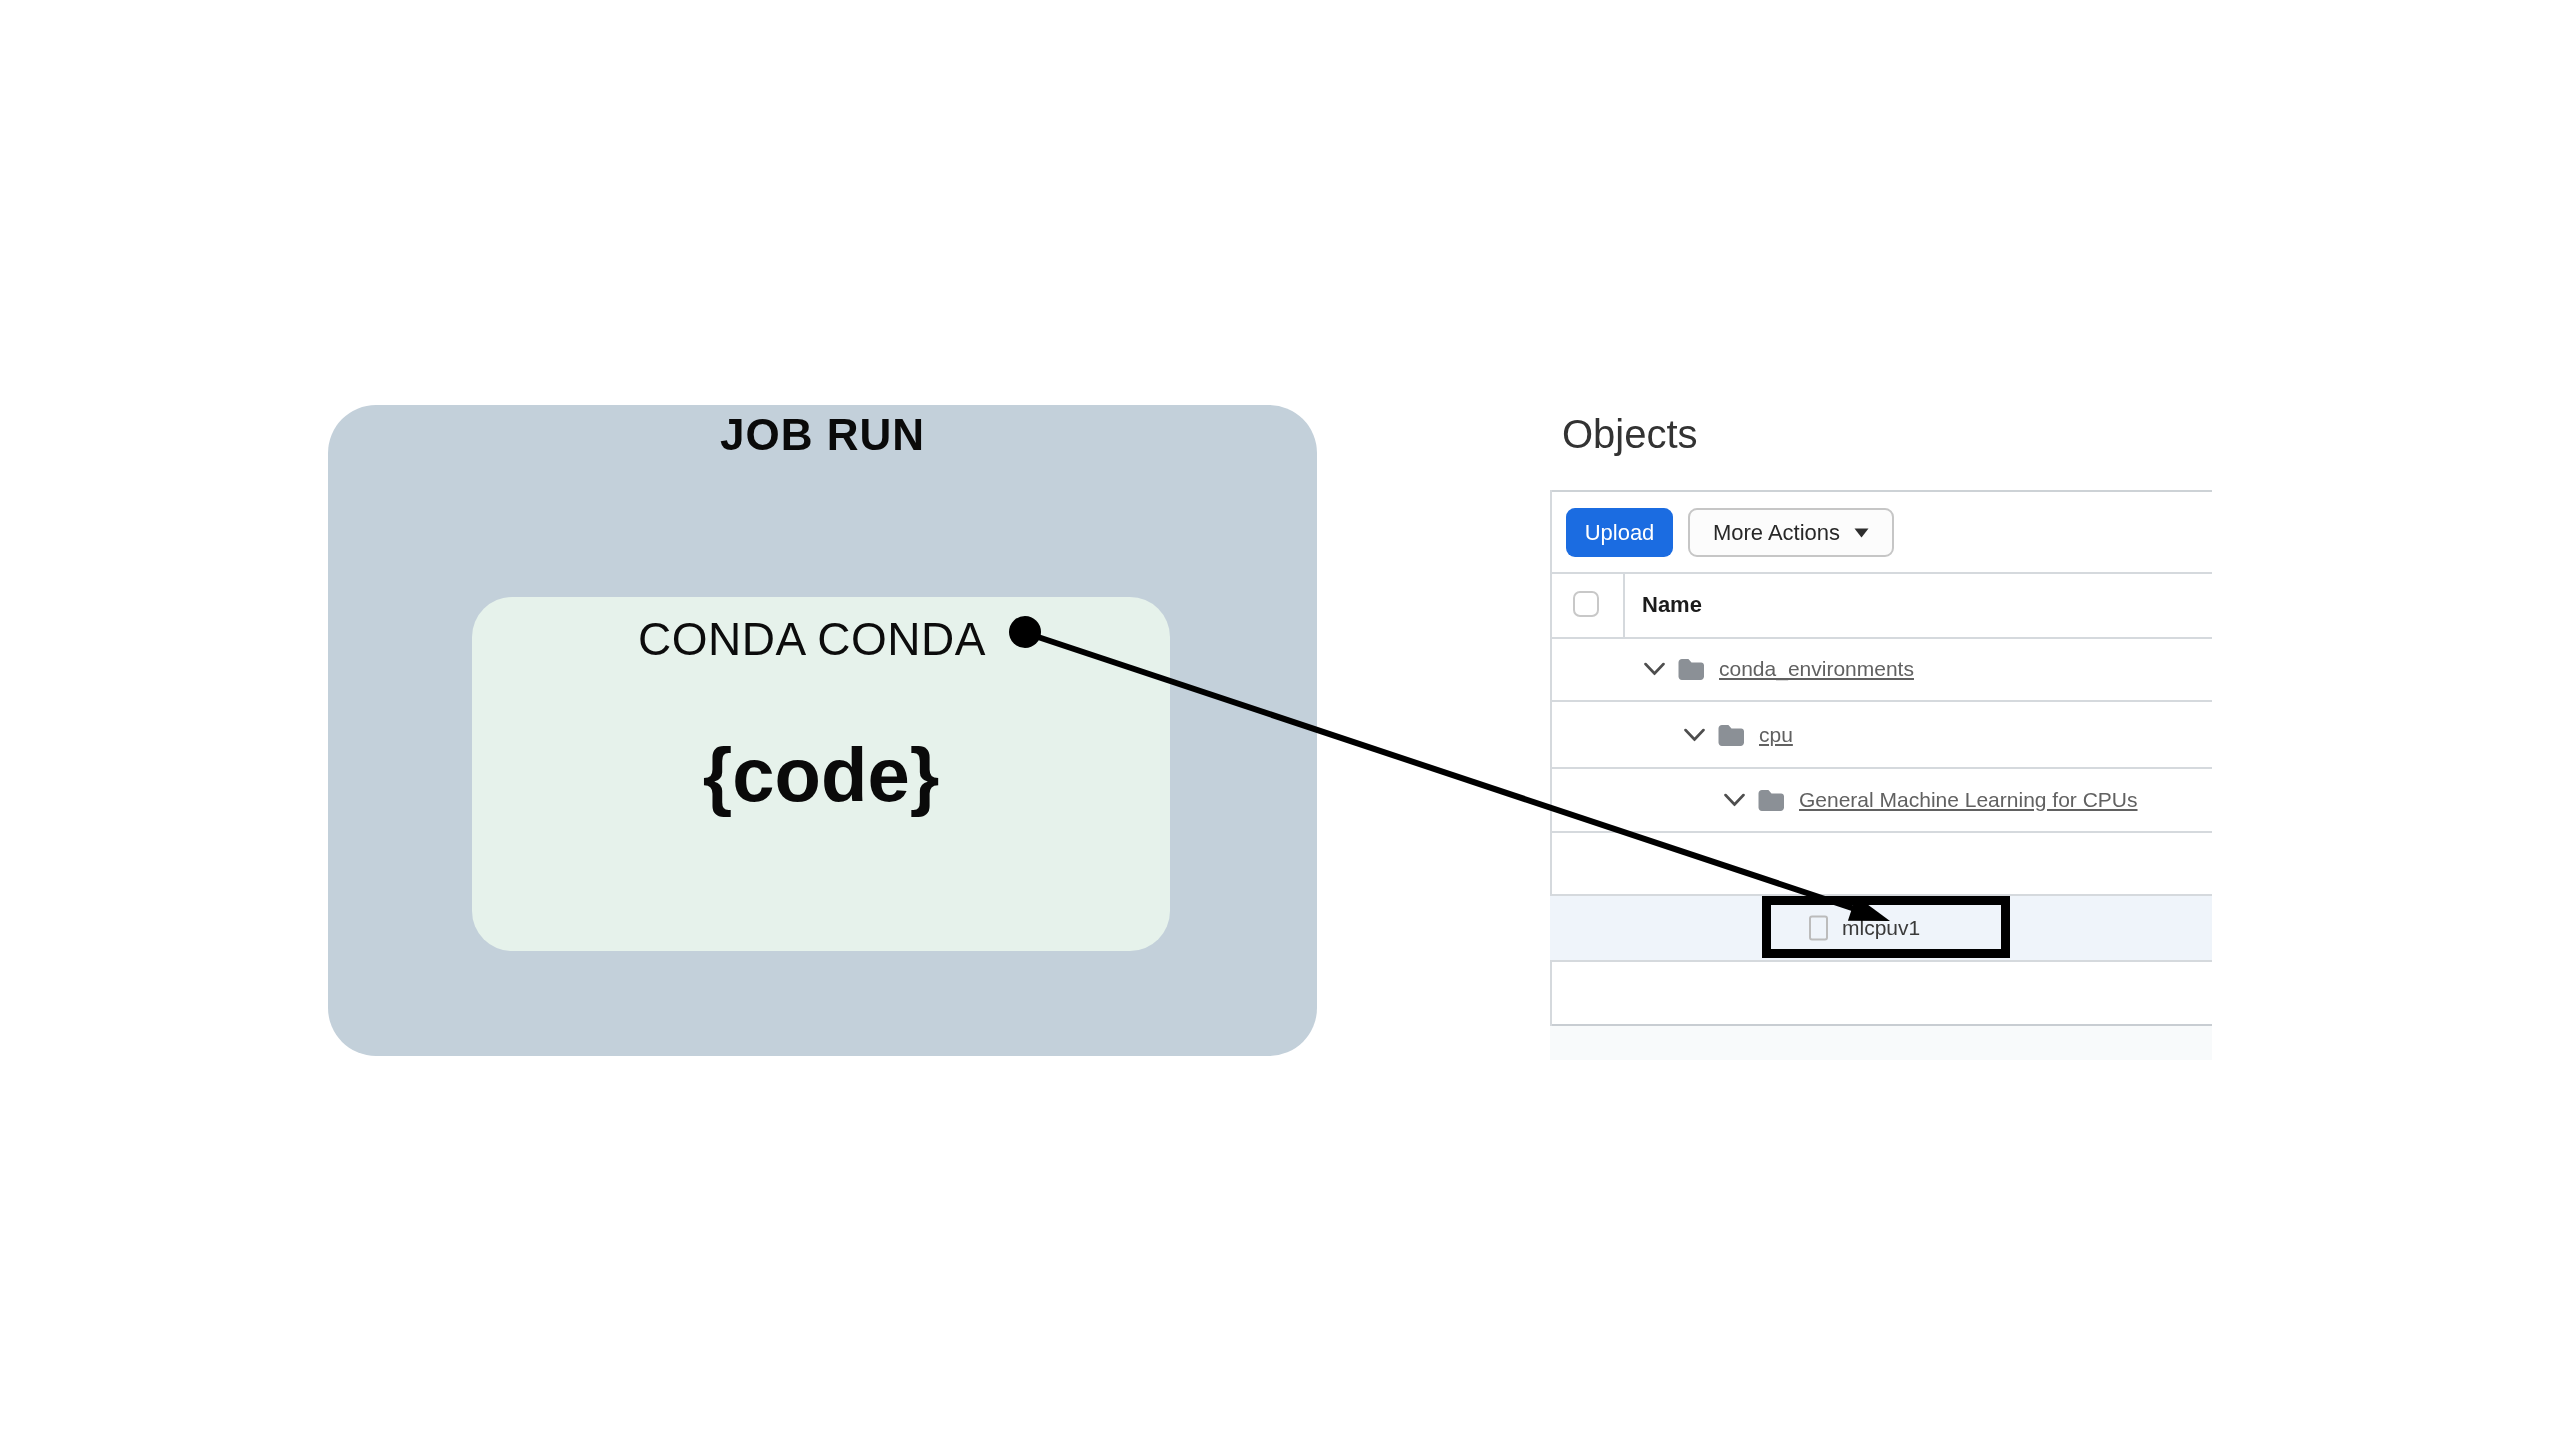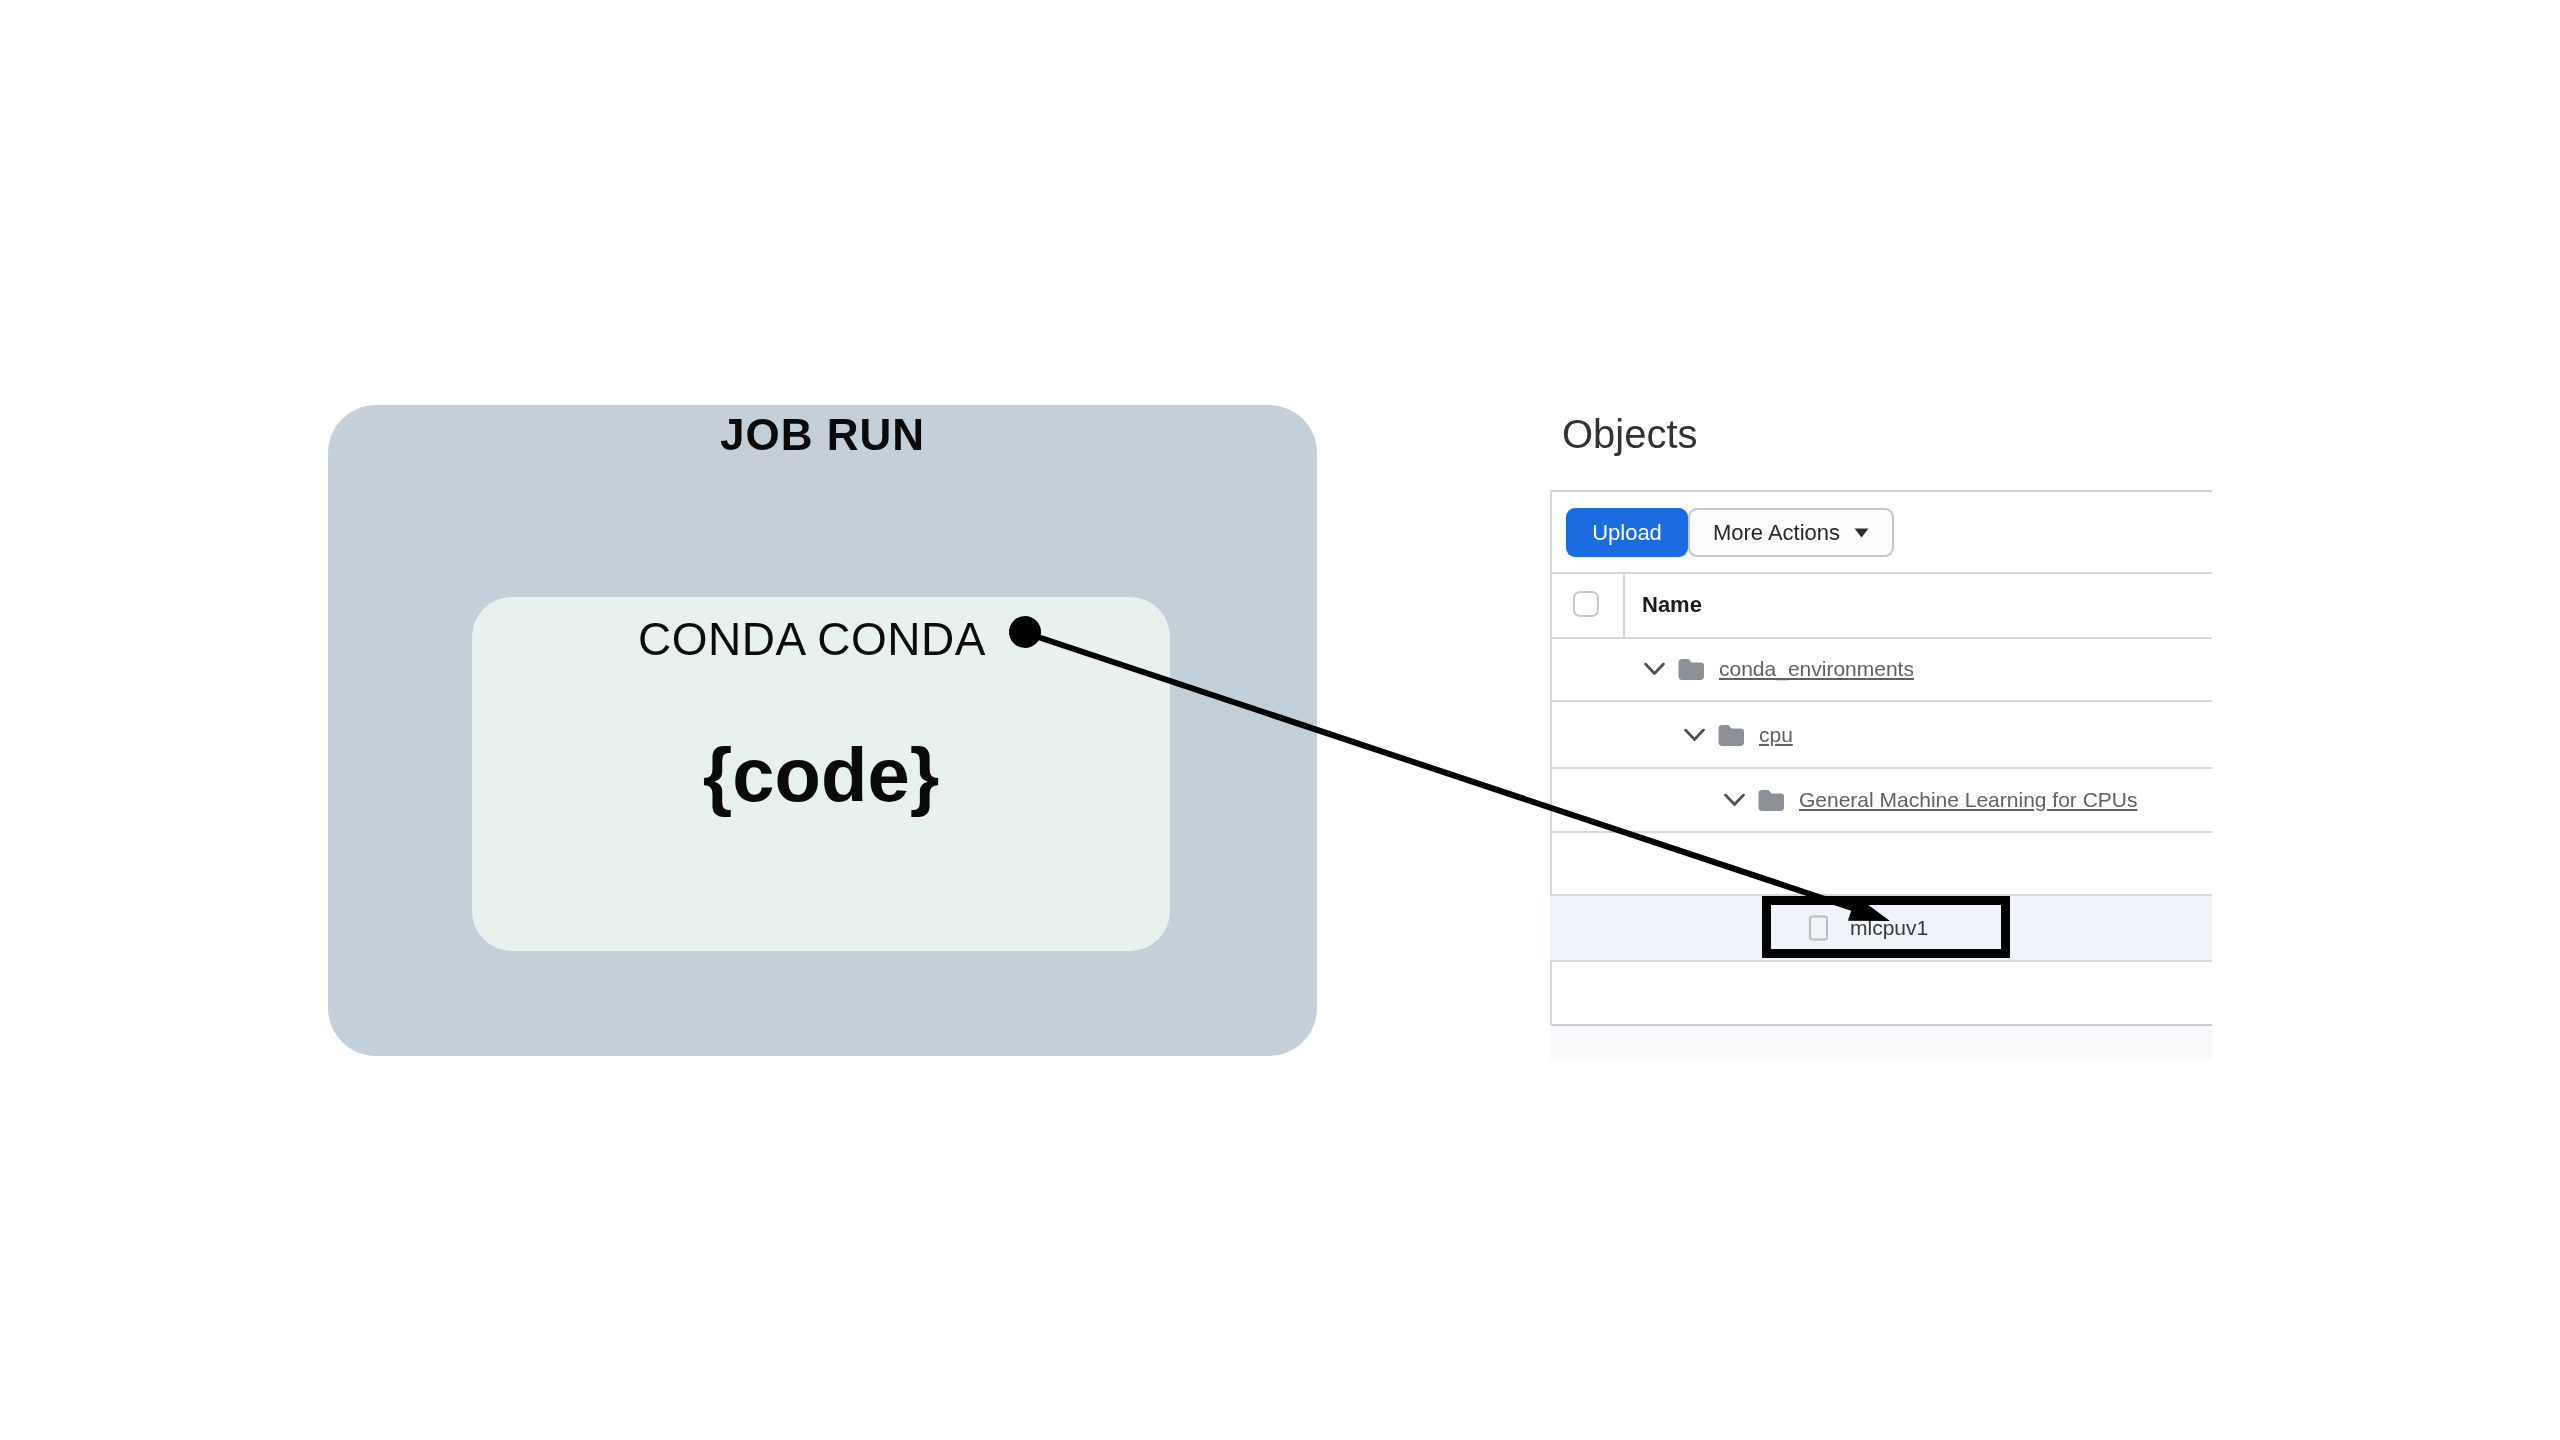--- a/index.html
+++ b/index.html
@@ -31,21 +31,21 @@
   .l-r1 { left:1550px; top:700px; width:662px; }
   .l-r2 { left:1550px; top:767px; width:662px; }
   .l-r3 { left:1550px; top:831px; width:662px; }
   .l-r4 { left:1550px; top:894px; width:662px; }
   .l-r5 { left:1550px; top:960px; width:662px; }
   .l-bottom { left:1550px; top:1024px; width:662px; background:#c8cdd2; }
   .vline-left { position:absolute; left:1550px; top:490px; width:2px; height:536px; background:#d5d9dd; }
   .vline-hdr  { position:absolute; left:1623px; top:572px; width:2px; height:65px; background:#d5d9dd; }
   .below-strip { position:absolute; left:1550px; top:1026px; width:662px; height:34px; background:#f8fafb; }
 
-  .btn-upload { position:absolute; left:1566px; top:508px; width:122px; height:49px;
+  .btn-upload { position:absolute; left:1566px; top:508px; width:107px; height:49px;
     background:#1b6ce1; color:#ffffff; font-size:22px; border:none; border-radius:9px;
     display:flex; align-items:center; justify-content:center; cursor:pointer; font-family:inherit; }
   .btn-more { position:absolute; left:1688px; top:508px; width:206px; height:49px;
     background:#fcfcfc; color:#282828; font-size:22px; border:2px solid #c6c6c6; border-radius:9px;
     display:flex; align-items:center; justify-content:center; gap:14px; cursor:pointer; font-family:inherit; }
 
   .checkbox { position:absolute; left:1573px; top:591px; width:26px; height:26px;
     background:#ffffff; border:2px solid #c8c8c8; border-radius:7px; cursor:pointer; }
   .name-hdr { position:absolute; left:1642px; top:572px; height:65px; display:flex; align-items:center;
     font-size:22px; font-weight:bold; color:#1c1c1c; }
@@ -146,21 +146,21 @@
         </svg>
     </span>
     <span class="cell tree-link" style="left:249px">General Machine Learning for CPUs</span>
   </div>
 
 
   <div class="row row-5">
     <span class="cell" style="left:259px">
       <span class="file-icon"></span>
     </span>
-    <span class="cell obj-name" style="left:300px">mlcpuv1</span>
+    <span class="cell obj-name" style="left:292px">mlcpuv1</span>
   </div>
 
   <div class="annotation-box"></div>
 
   <svg class="overlay-svg">
     <circle cx="1025" cy="632" r="16" fill="#000000"></circle>
     <line x1="1038" y1="637" x2="1858" y2="910" stroke="#000000" stroke-width="6"></line>
     <polygon points="1890,921 1847.9,920.8 1856.1,896.1" fill="#000000"></polygon>
   </svg>
 

